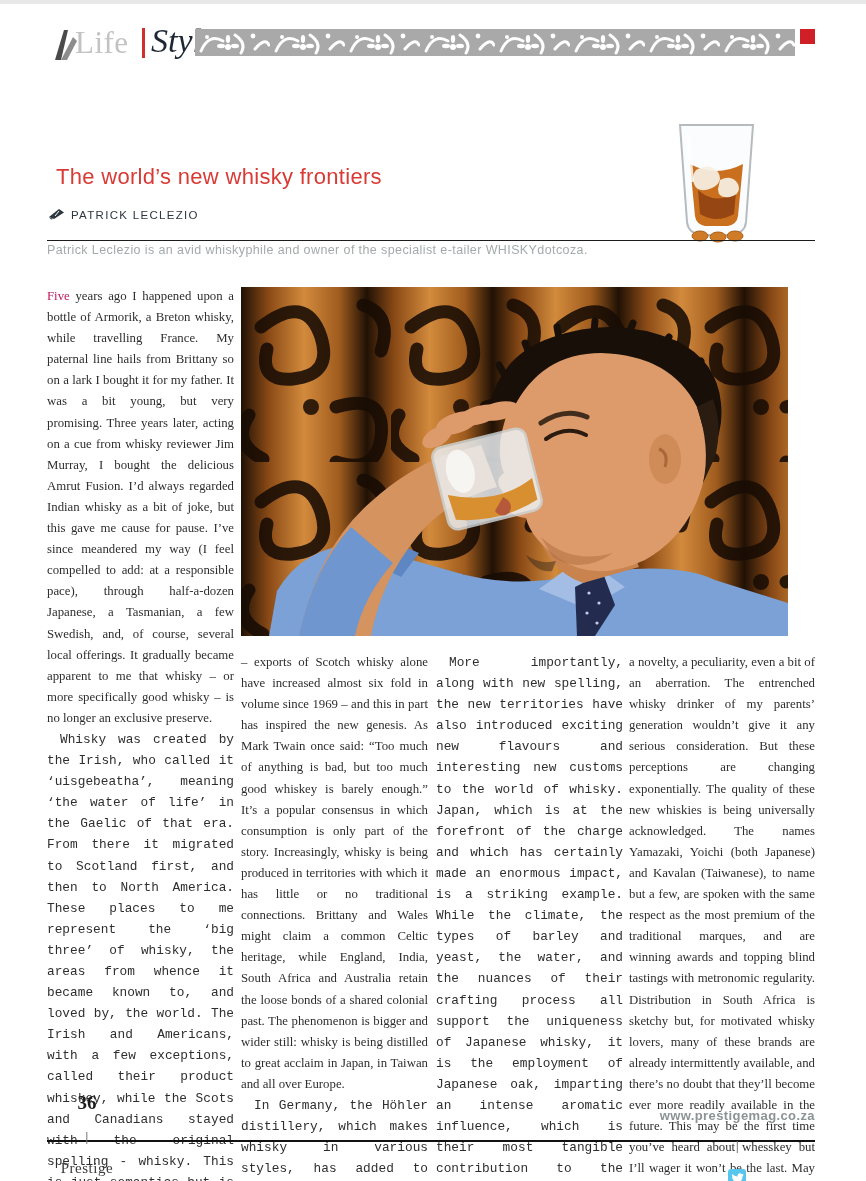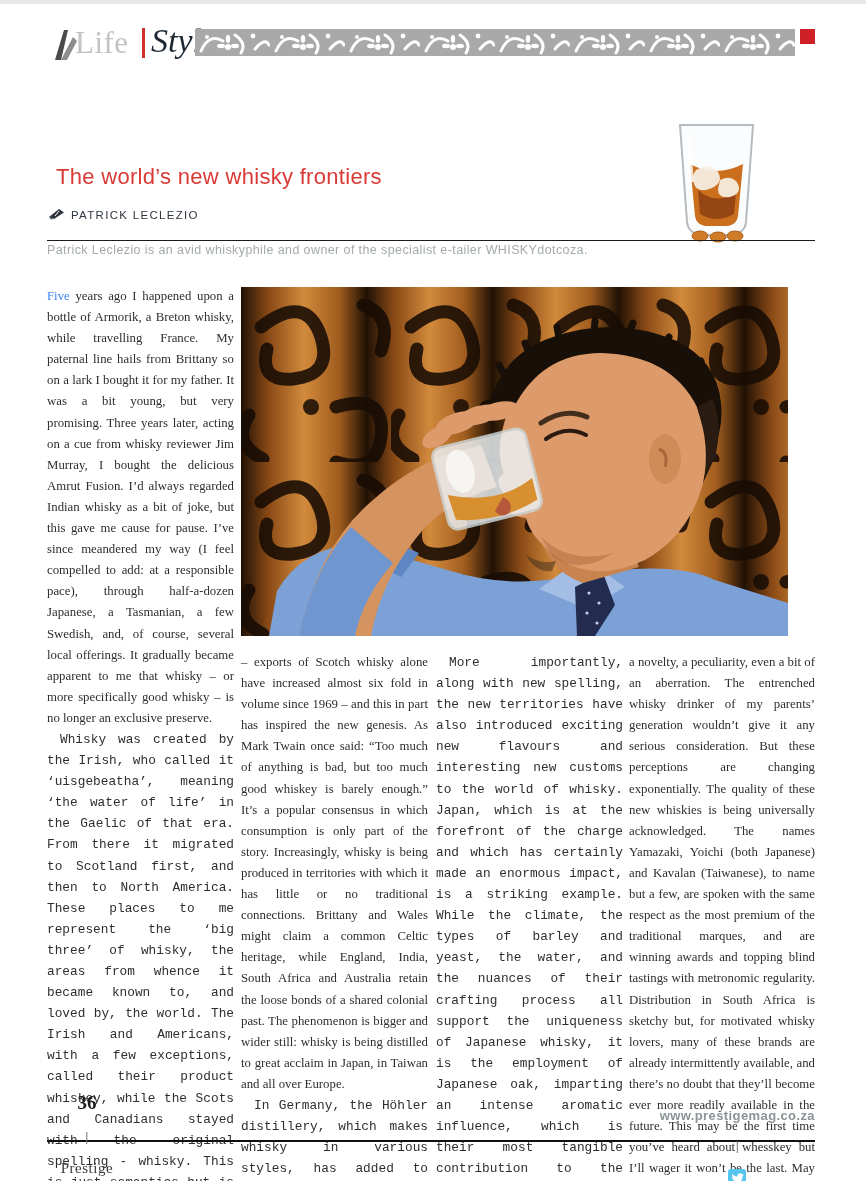--- a/index.html
+++ b/index.html
@@ -55,21 +55,21 @@
     position:absolute;width:187px;
     font-size:12.8px;line-height:21.1px;color:#2e2e2e;
     text-align:justify;
   }
   .col p{margin:0;}
   .col p.indent{text-indent:13px;font-family:Liberation Mono, monospace;}
   .col1{left:47px;top:282px;}
   .col2{left:241px;top:648px;}
   .col3{left:436px;top:648px;}
   .col4{left:629px;top:648px;width:186px;}
-  .lead-red{color:#3b82f6;}
+  .lead-red{color:#be185d;}
   .end-dot{color:#c1272d;font-size:11px;line-height:1;}
   
   .photo{position:absolute;left:241px;top:283px;width:547px;height:349px;overflow:hidden;}
   
   .footer-rule{position:absolute;left:47px;top:1136px;width:768px;height:0;border:0;border-top:2.2px solid #111;margin:0;}
   .footer{position:absolute;left:47px;top:1146px;width:768px;height:26px;
     font-family:"Liberation Sans",sans-serif;display:flex;align-items:center;justify-content:space-between;}
   .footer-left,.footer-right{display:flex;align-items:center;gap:16px;flex-direction:column;}
   .footer-pagenum{font-family:"Liberation Serif",serif;font-weight:700;font-size:19px;color:#1c1c1c;}
   .footer-mag{font-family:"Liberation Serif",serif;font-size:15px;color:#3c3c3c;letter-spacing:.5px;}

